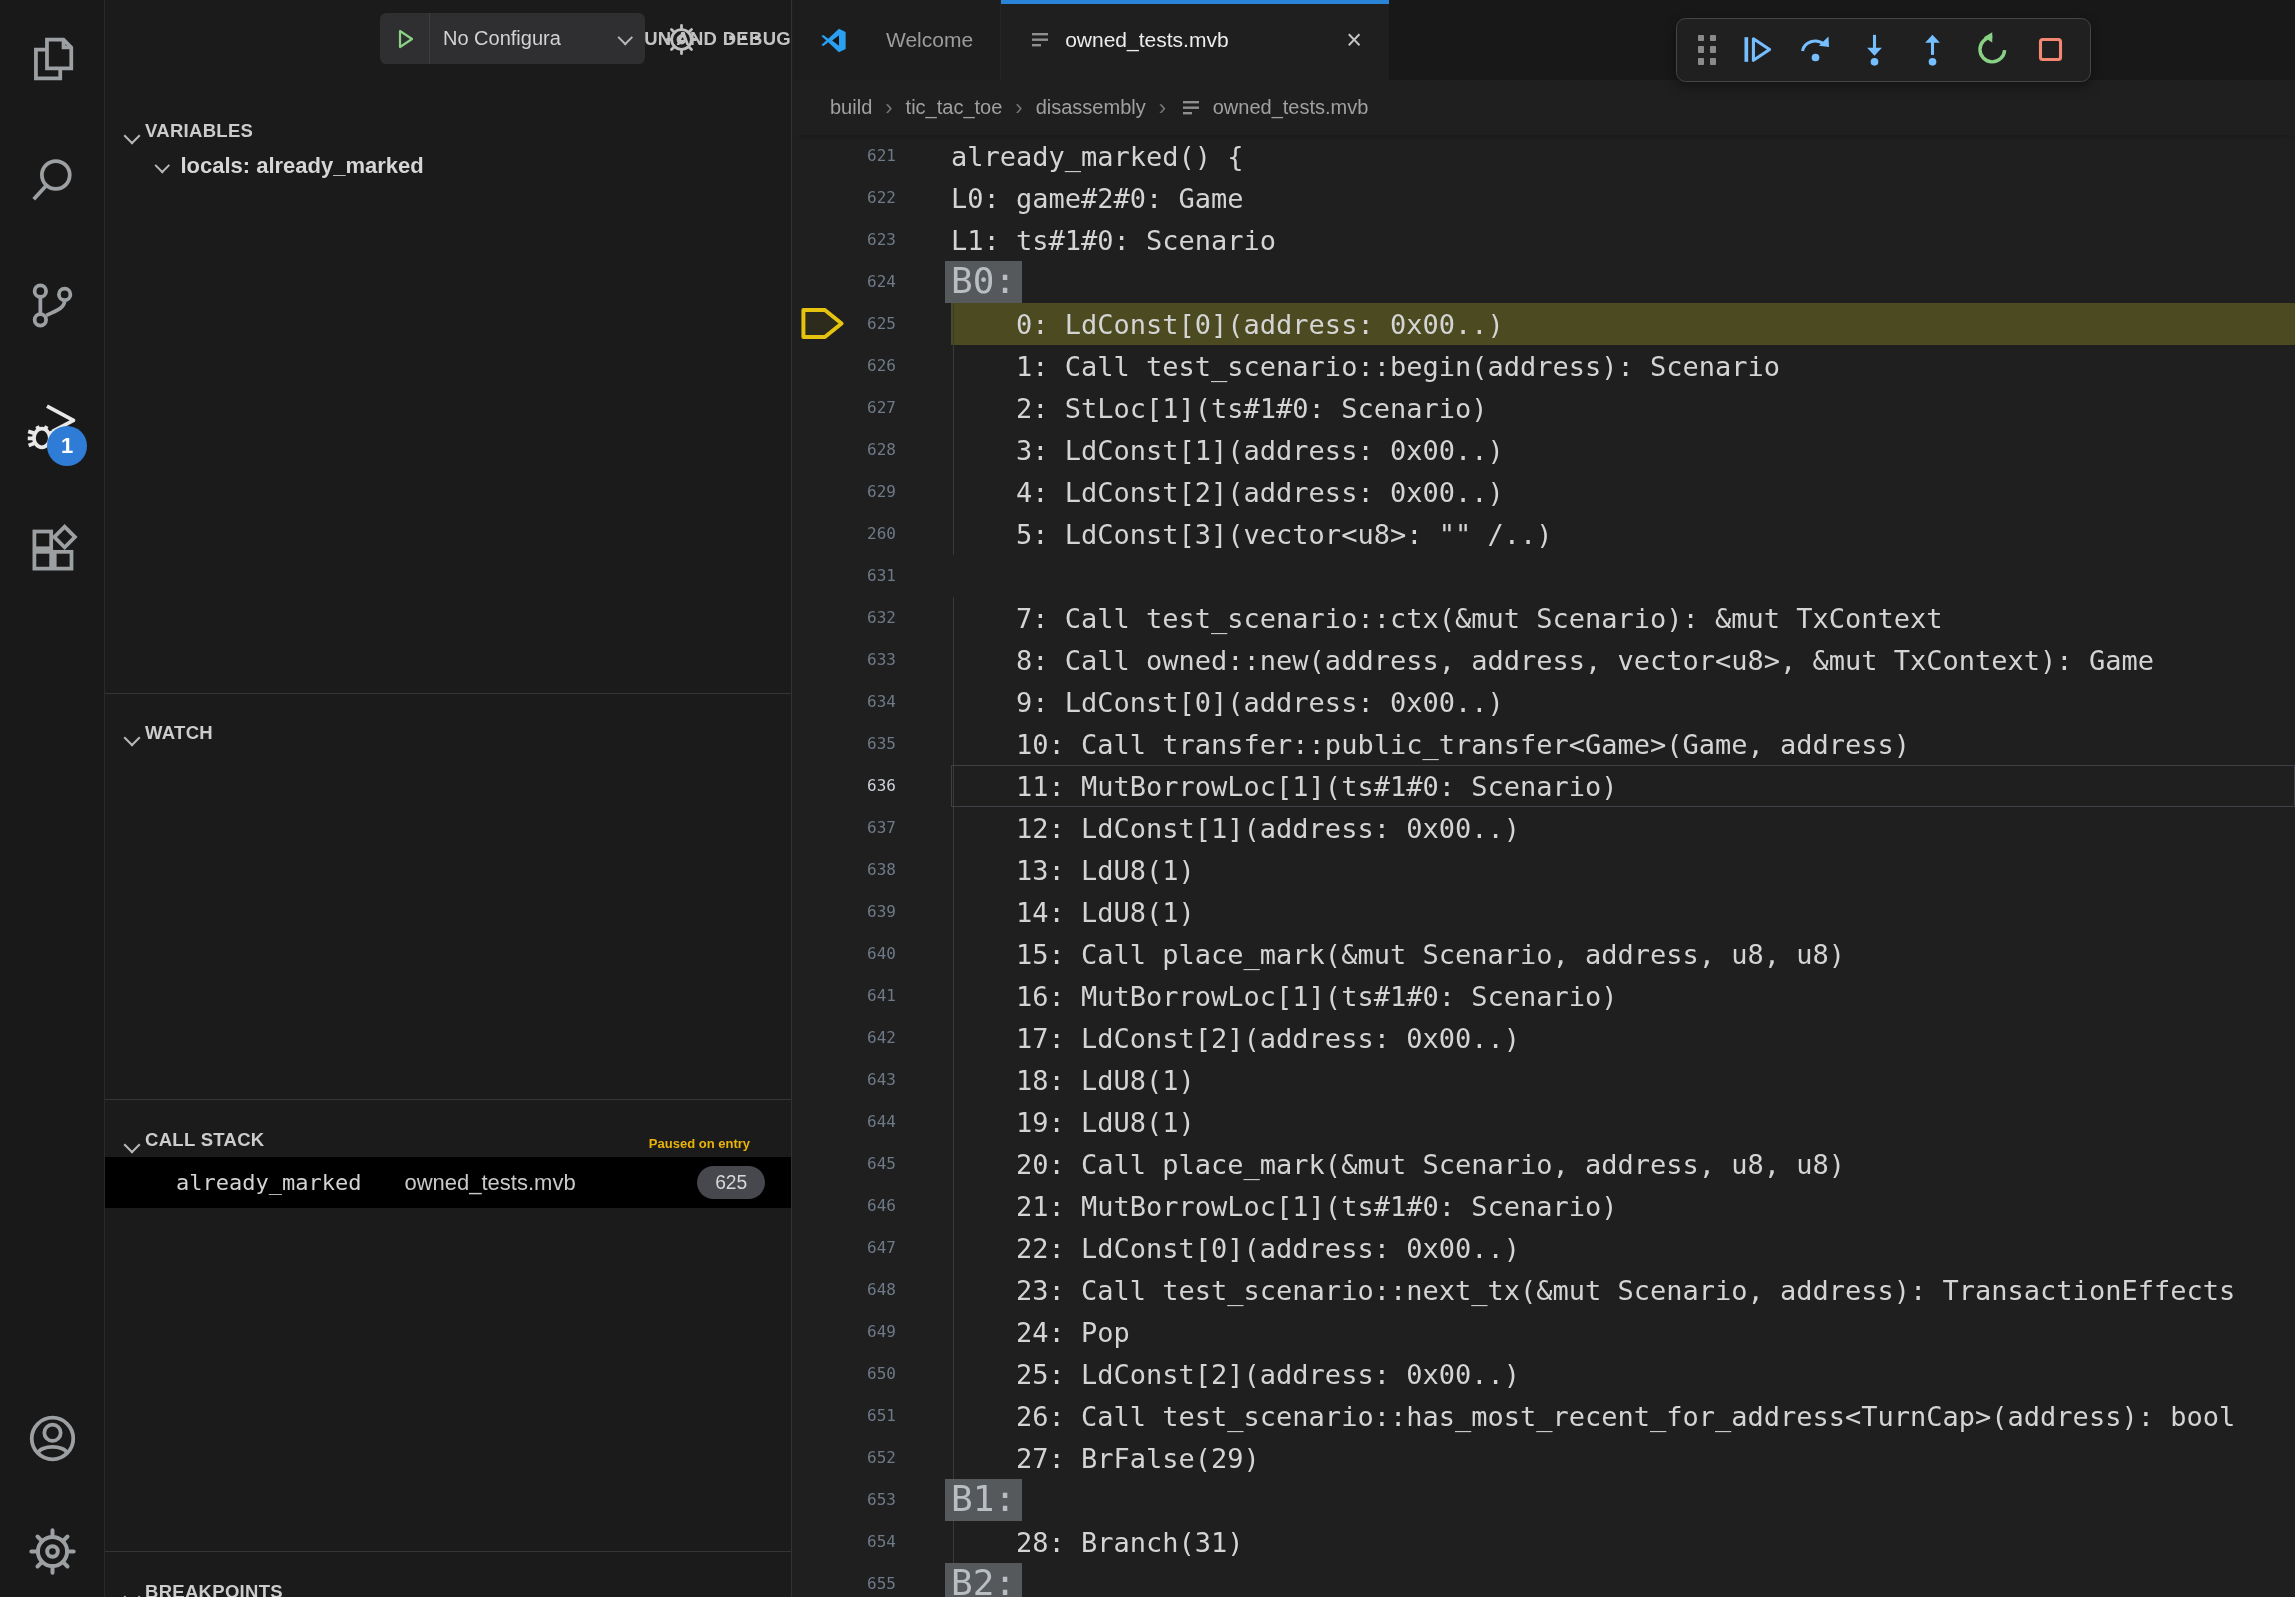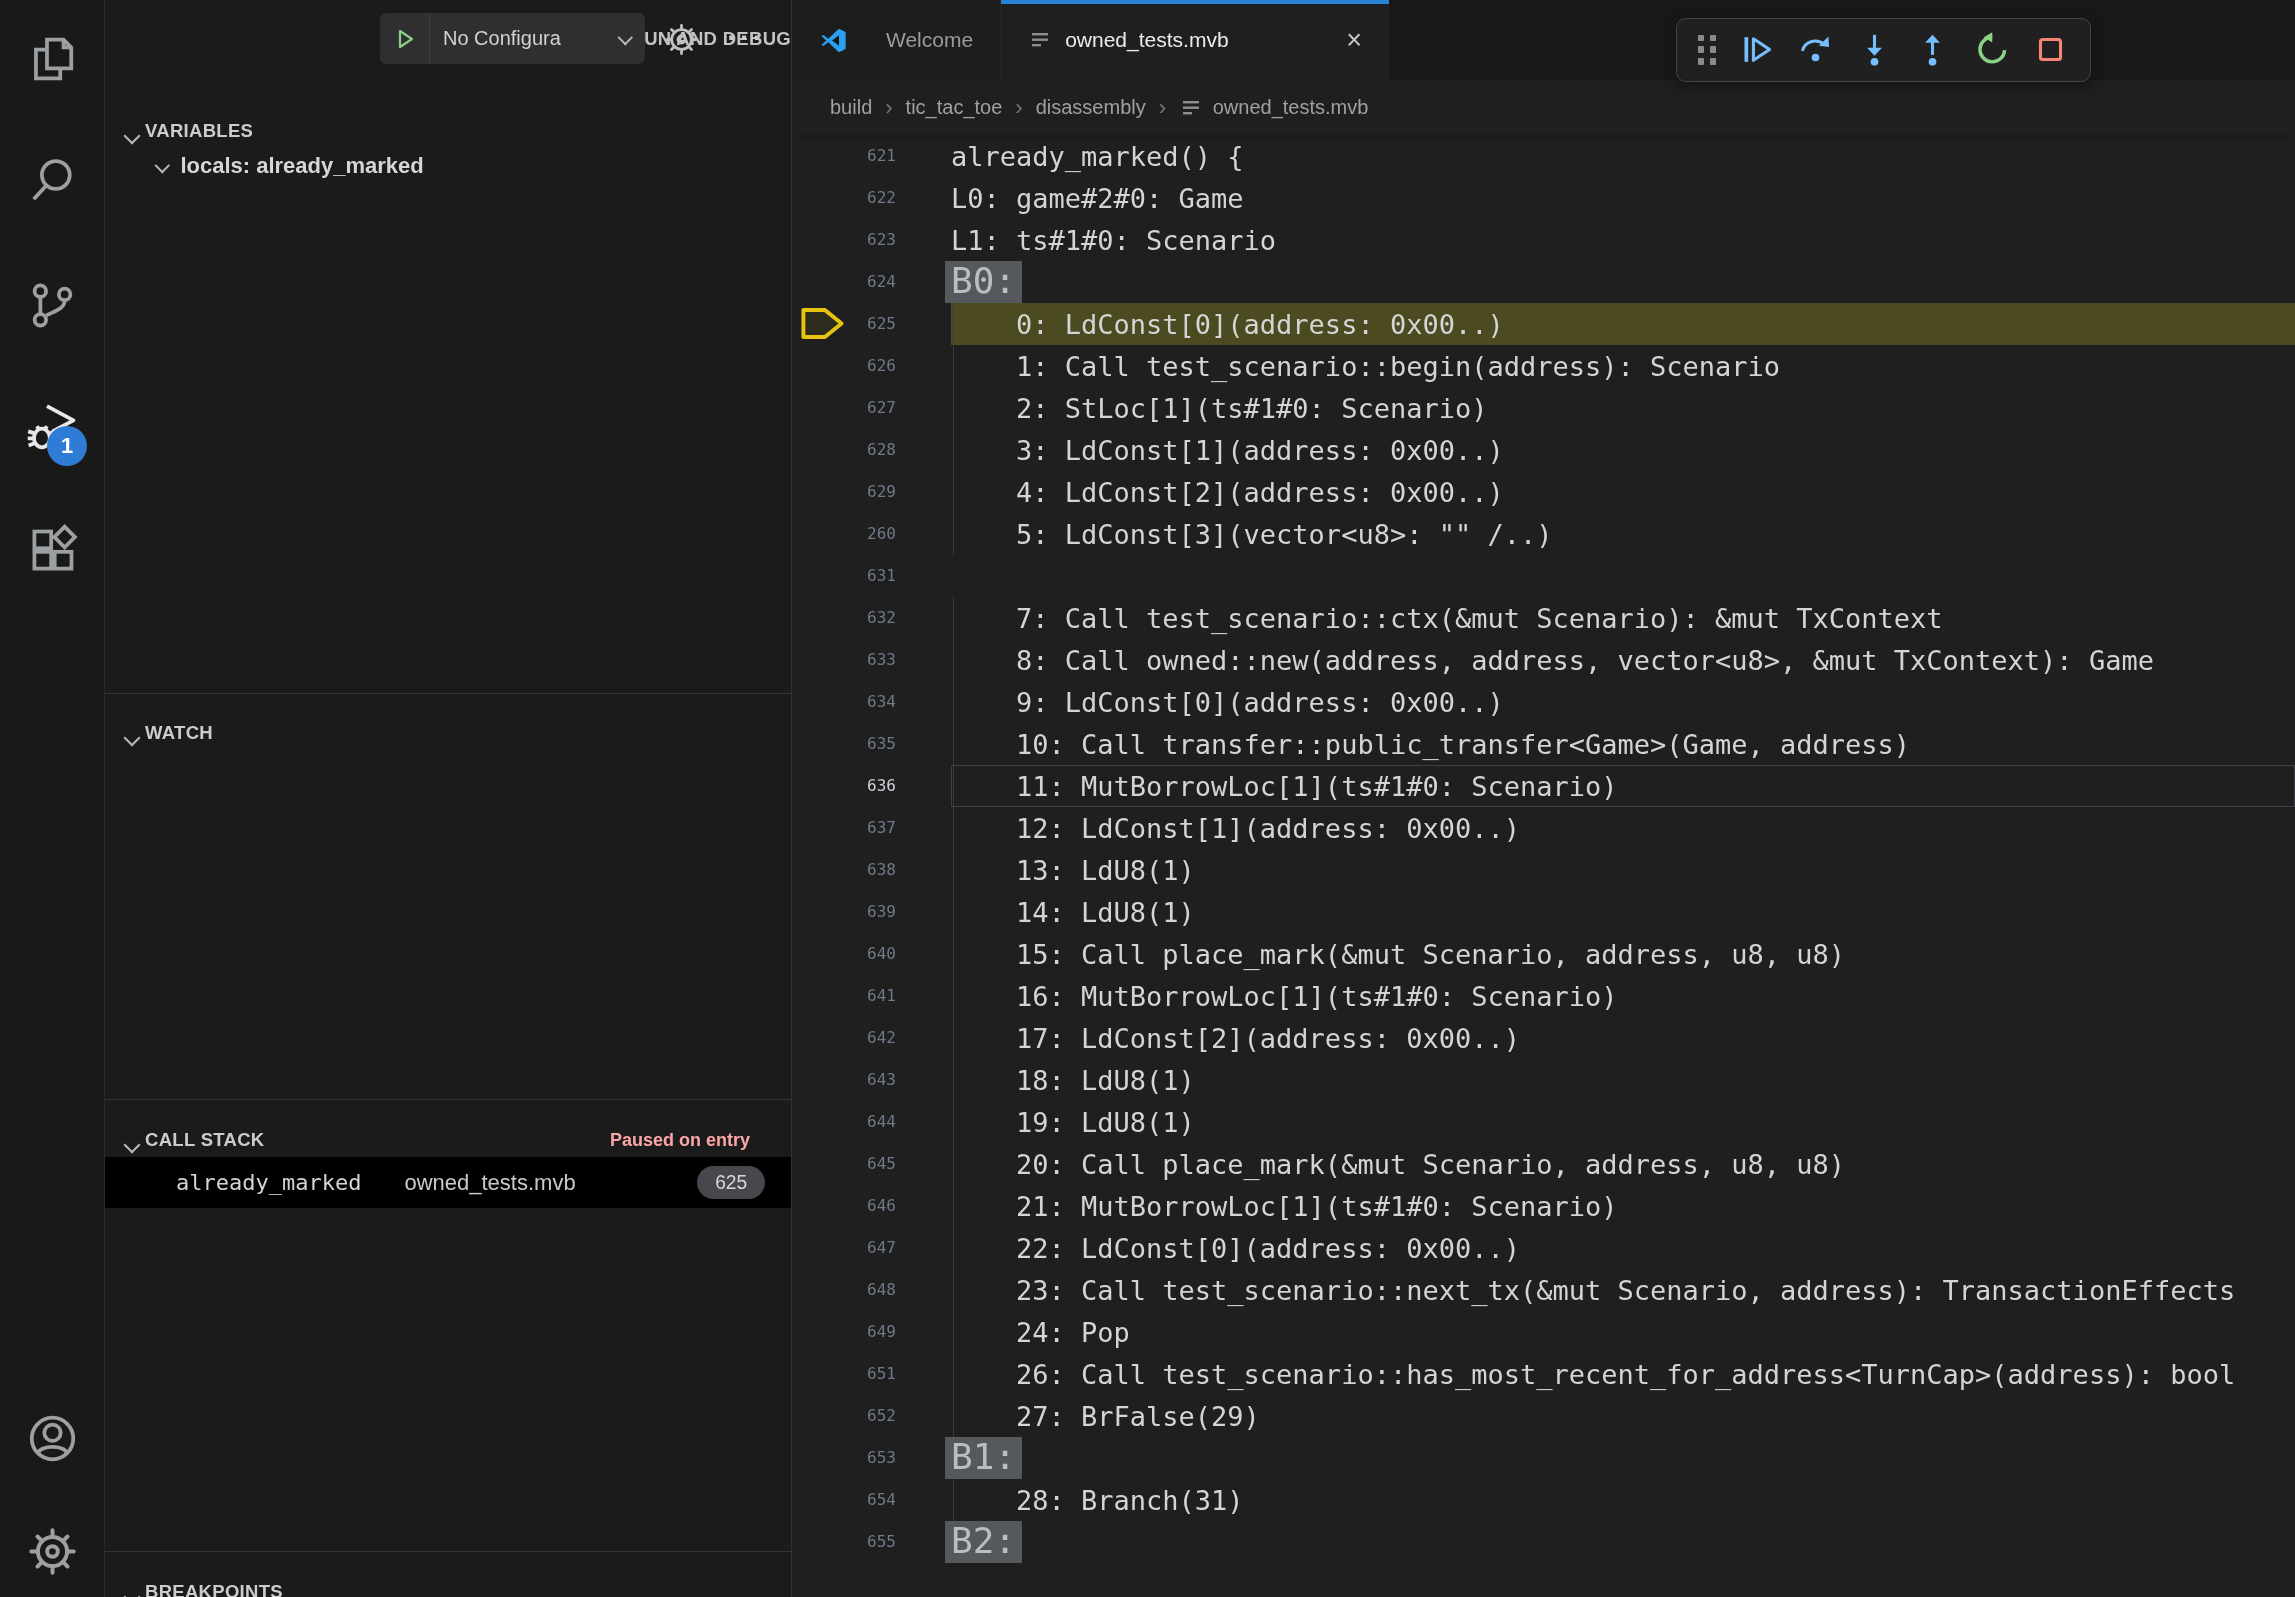--- a/index.html
+++ b/index.html
@@ -45,21 +45,21 @@
 
   .section-header { position:absolute; left:0; right:12px; height:47px; display:flex; align-items:flex-end; cursor:pointer; }
   .section-header .chevwrap { width:27px; margin-left:13px; display:flex; justify-content:center; }
   .section-header .sec-label { font-size:18.5px; font-weight:bold; letter-spacing:0.3px; color:#cccccc; }
   .section-divider { position:absolute; left:0; right:0; height:0; border-top:1.6px solid #353536; }
 
   #row-locals { position:absolute; left:0; right:0; top:142px; height:47px; display:flex; align-items:center; cursor:pointer; }
   #row-locals .chevwrap { width:24px; margin-left:45px; display:flex; justify-content:center; }
   #row-locals .locals-label { font-size:22px; font-weight:bold; color:#d6d6d6; margin-left:6.4px; }
 
-  #callstack-status { position:absolute; right:29px; font-size:18px; font-weight:bold; color:#fca5a5; }
+  #callstack-status { position:absolute; right:29px; font-size:13px; font-weight:bold; color:#eab308; }
 
   #stack-frame {
     position:absolute; left:0; right:0; top:1157px; height:51px;
     background:#000000; display:flex; align-items:center; cursor:pointer;
   }
   #frame-fn { font-family:"DejaVu Sans Mono", monospace; font-size:22px; color:#d4d4d4; margin-left:71px; }
   #frame-file { font-size:22px; color:#c9c9c9; margin-left:43px; }
   #frame-line-badge {
     margin-left:auto; margin-right:26px; background:#47474e; color:#d8d8d8;
     font-size:19.3px; border-radius:17.7px; padding:5.6px 17.7px;
@@ -599,20 +599,29 @@
           <div class="gutter">
             <span class="ln">649</span>
           </div>
           <div class="content">
             <span class="guide"></span>
             <span class="code-text">    24: Pop</span>
           </div>
         </div>
         <div class="row">
           <div class="gutter">
+            <span class="ln">650</span>
+          </div>
+          <div class="content">
+            <span class="guide"></span>
+            <span class="code-text">    25: LdConst[2](address: 0x00..)</span>
+          </div>
+        </div>
+        <div class="row">
+          <div class="gutter">
             <span class="ln">651</span>
           </div>
           <div class="content">
             <span class="guide"></span>
             <span class="code-text">    26: Call test_scenario::has_most_recent_for_address&lt;TurnCap&gt;(address): bool</span>
           </div>
         </div>
         <div class="row">
           <div class="gutter">
             <span class="ln">652</span>

